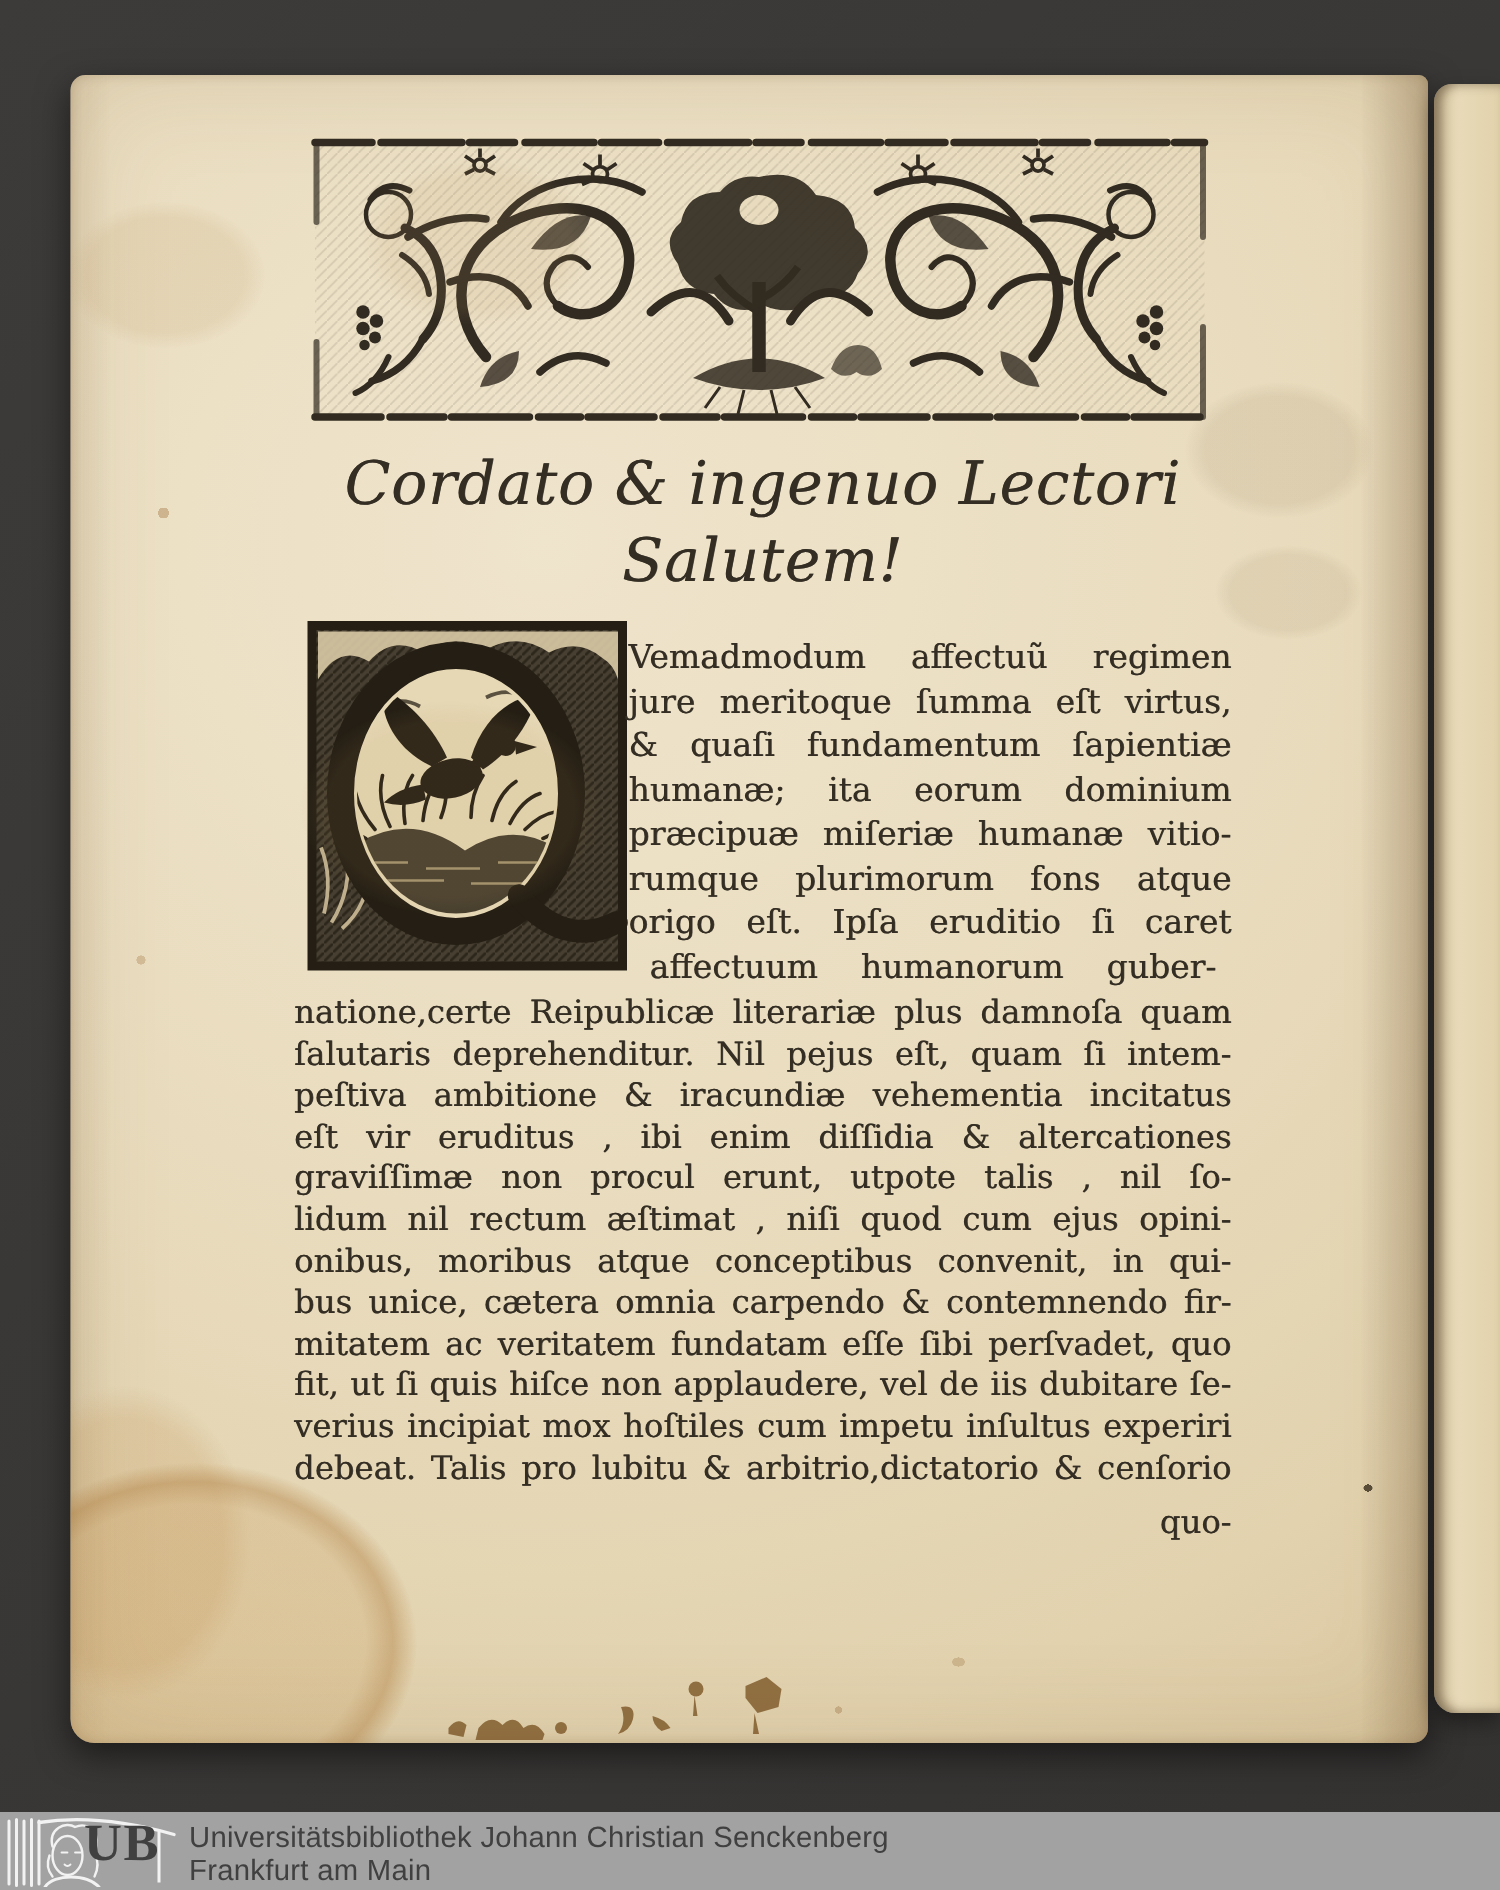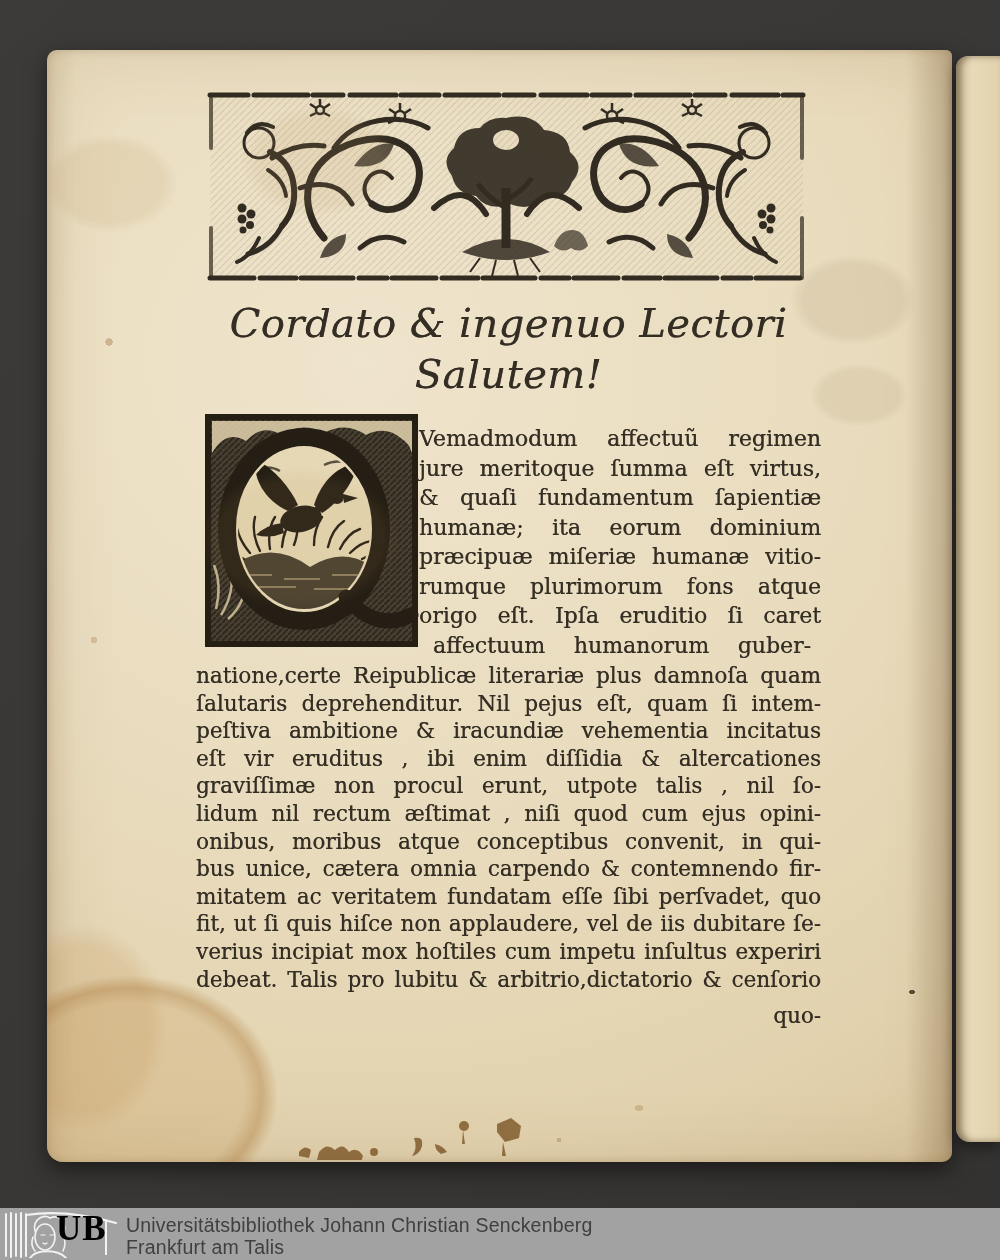--- a/index.html
+++ b/index.html
@@ -67,21 +67,21 @@
   
   .smudge{ position:absolute; left:250px; top:1062px; width:270px; height:48px; }
   
   .footer{
     position:absolute; left:0; top:1208px; width:1000px; height:52px;
     background:#a2a2a2; font-family:"Liberation Sans", sans-serif;
   }
   .logo-art{ position:absolute; left:2px; top:2px; width:118px; height:48px; }
   .logo-ub{
     position:absolute; left:56px; top:1px; font-family:"Liberation Serif", serif;
-    font-weight:bold; font-size:35px; color:#000000; letter-spacing:1px;
+    font-weight:bold; font-size:35px; color:#404040; letter-spacing:1px;
   }
   .logo-divider{ position:absolute; left:105px; top:13px; width:2px; height:34px; background:#f3f3f3; }
   .footer-text{ position:absolute; left:126px; top:7px; color:#404040; font-size:19.5px; line-height:21.5px; letter-spacing:.2px; }
 </style>
 </head>
 <body>
 
 <div class="stage">
 
   <div class="page">
@@ -299,17 +299,17 @@
           <path d="M5 23 q-3 8 2 14 M35 21 q4 8 0 16"></path>
           <path d="M13 21 h4 M22 21 h4 M15 29 q2 2 4 0" stroke-width="1.2"></path>
           <path d="M2 44 C8 35 30 35 38 44" stroke-width="2"></path>
         </g>
       </g>
     </svg>
     <span class="logo-ub">UB</span>
     <div class="logo-divider"></div>
     <div class="footer-text">
       <div>Universitätsbibliothek Johann Christian Senckenberg</div>
-      <div>Frankfurt am Talis</div>
+      <div>Frankfurt am Main</div>
     </div>
   </div>
 
 </div>
 
 </body></html>

